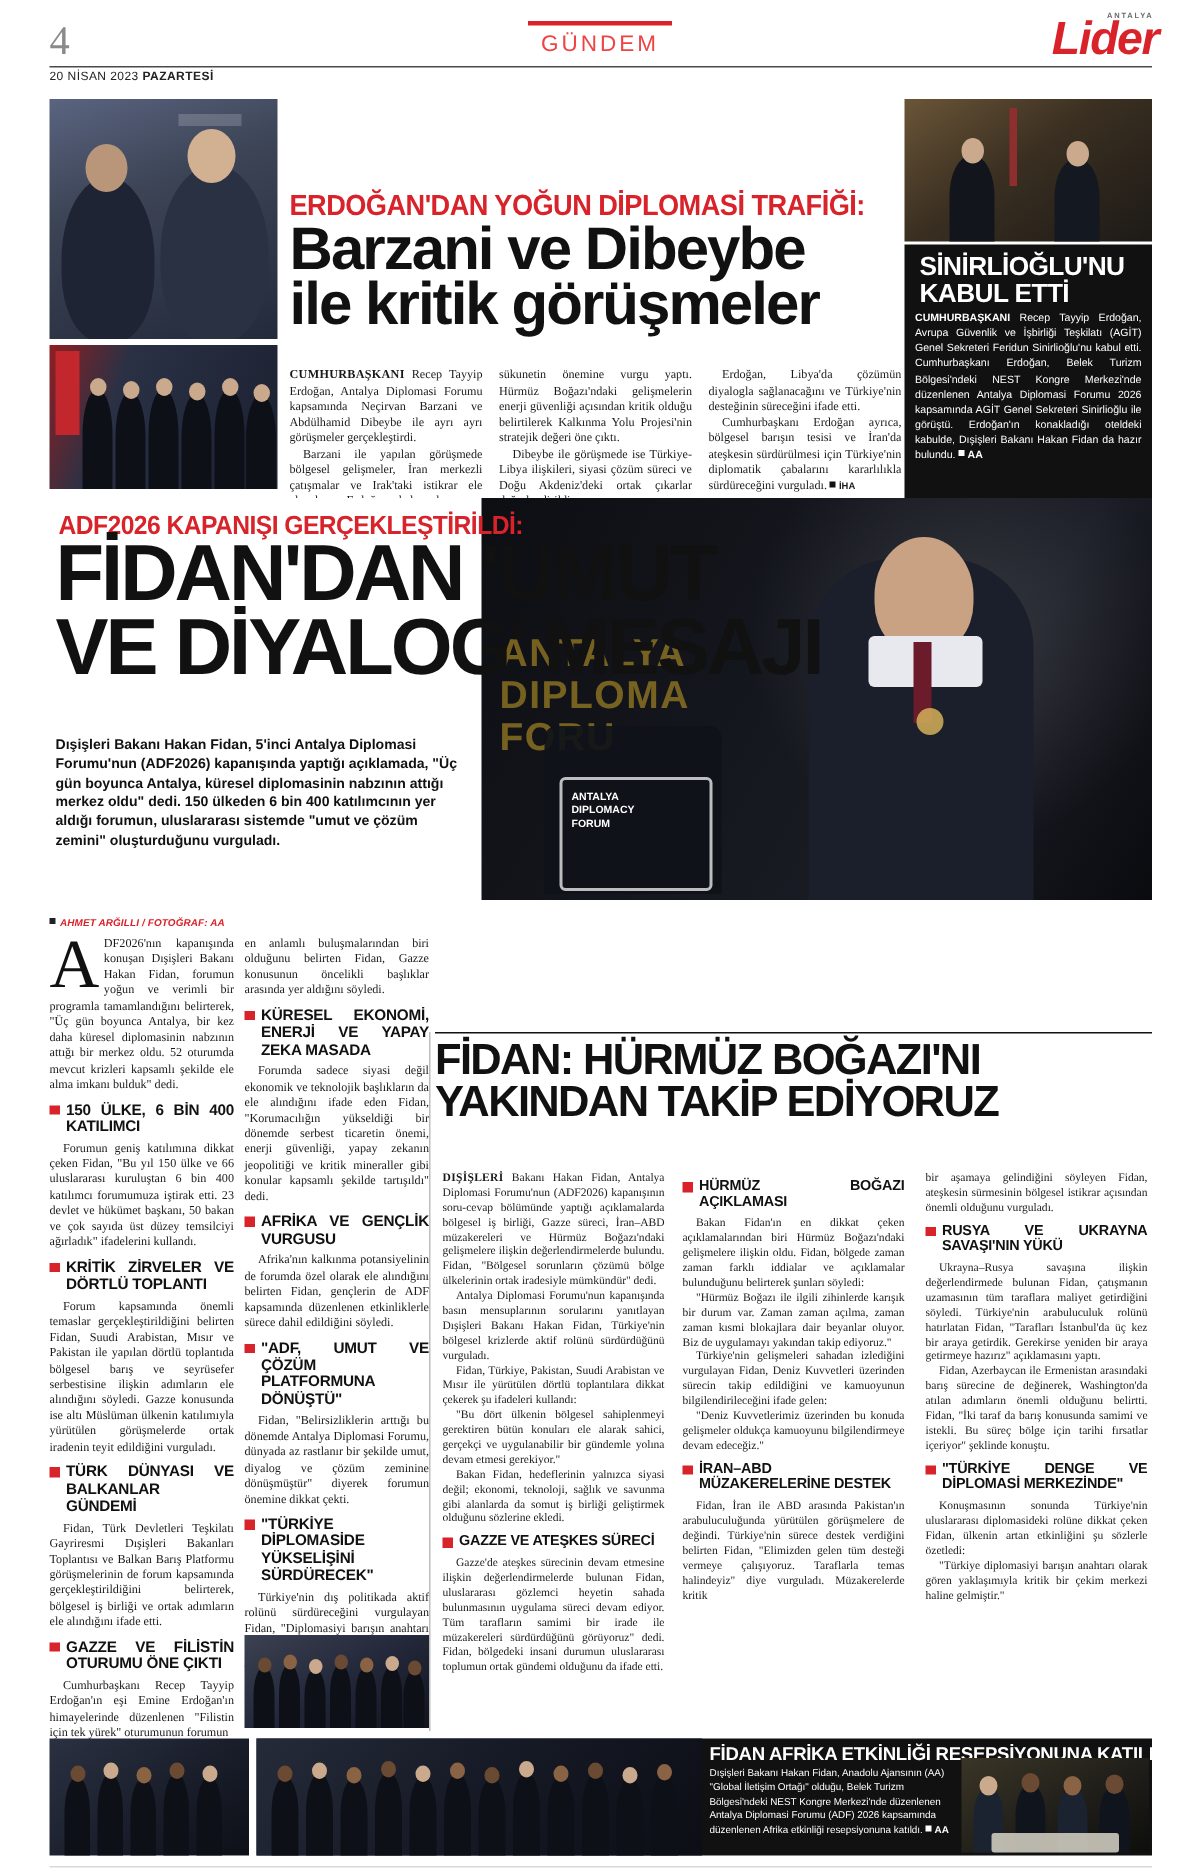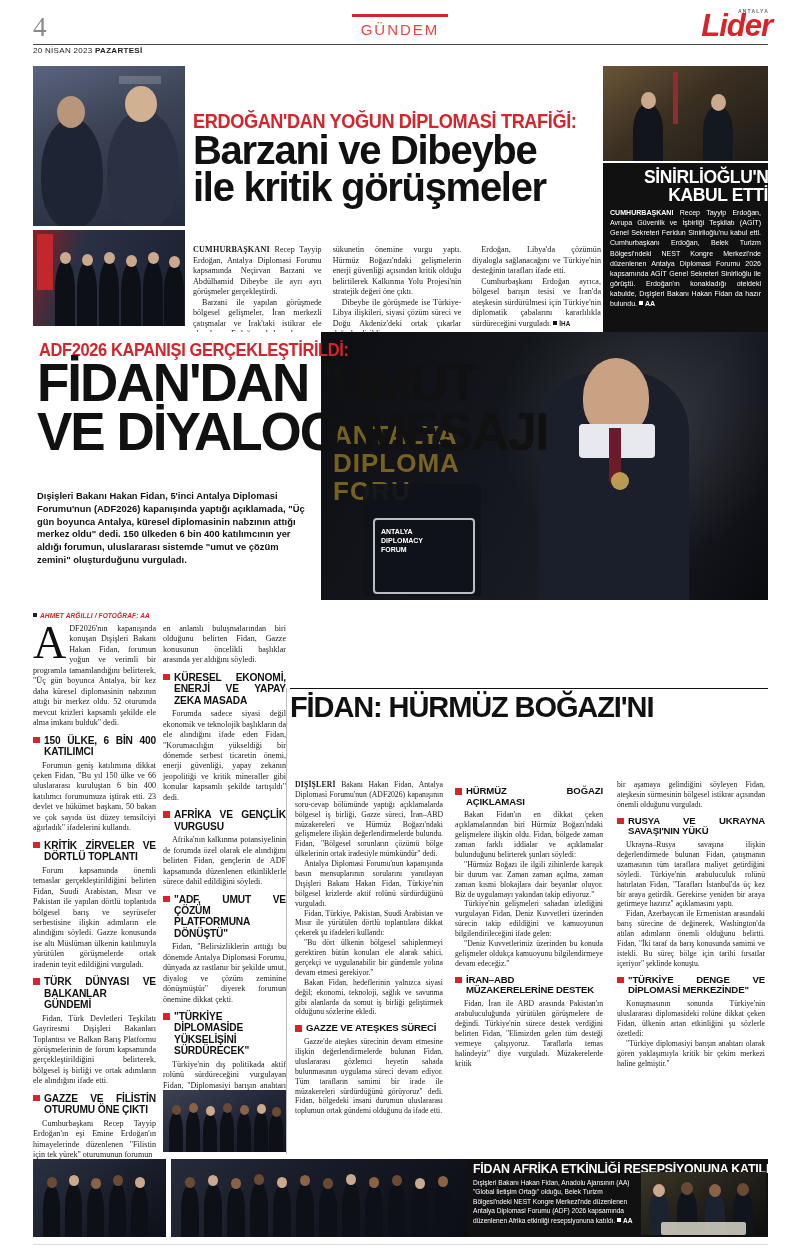--- a/index.html
+++ b/index.html
@@ -43,37 +43,37 @@
   .ph-fig{position:absolute;border-radius:50% 50% 42% 42%;}
   .ph-head{position:absolute;border-radius:50%;}
   .ph-flag{position:absolute;}
 
   .kicker-red{font-family:"Liberation Sans",sans-serif;font-weight:bold;color:#d8232a;
               font-size:19.5px;letter-spacing:-.4px;line-height:1;
               transform:scaleX(.93);transform-origin:left center;white-space:nowrap;}
   .head-main{font-family:"Liberation Sans",sans-serif;font-weight:bold;color:#111;
              font-size:40px;line-height:.94;letter-spacing:-1.3px;}
 
-  .hl-area{position:absolute;left:160px;top:52px;width:405px;}
+  .hl-area{position:absolute;left:160px;top:68px;width:405px;}
 
   .cols3{position:absolute;left:160px;top:185px;width:408px;
          column-count:3;column-gap:11px;
          font-size:8.1px;line-height:1.30;text-align:justify;color:#1a1a1a;}
   .cols3 p{margin:0 0 0 0;text-indent:9px;}
   .cols3 p.first{text-indent:0;}
   .lead-caps{font-weight:bold;letter-spacing:.2px;}
   .agency{font-family:"Liberation Sans",sans-serif;font-size:6.3px;font-weight:bold;}
   .sq{display:inline-block;width:4px;height:4px;background:#111;margin-right:2px;
       vertical-align:1px;}
 
   
   .side-black{position:absolute;left:570px;top:103px;width:165px;height:223px;
               background:#111;color:#fff;padding:0;}
   .side-title{font-family:"Liberation Sans",sans-serif;font-weight:bold;font-size:17.5px;
-              line-height:1.0;text-align:right;padding:6px 0 4px;letter-spacing:-.4px;margin-left:41px;}
+              line-height:1.0;text-align:left;padding:6px 10px 4px;letter-spacing:-.4px;}
   .side-body{font-family:"Liberation Sans",sans-serif;font-size:7.05px;line-height:1.44;
              padding:0 7px 6px;text-align:justify;}
   .side-body b{font-weight:bold;}
   .sq-w{display:inline-block;width:4px;height:4px;background:#fff;margin-right:2px;
         vertical-align:1px;}
 
   
   .adf{position:absolute;left:33px;top:332px;width:735px;height:268px;overflow:hidden;}
   .adf-photo{position:absolute;left:278px;top:0;width:457px;height:268px;
     background:
@@ -216,21 +216,21 @@
     <div class="hl-area">
       <div class="kicker-red">ERDOĞAN'DAN YOĞUN DİPLOMASİ TRAFİĞİ:</div>
       <div class="head-main">Barzani ve Dibeybe</div>
       <div class="head-main">ile kritik görüşmeler</div>
     </div>
 
     <div class="cols3">
       <p class="first"><span class="lead-caps">CUMHURBAŞKANI</span><span> Recep Tayyip Erdoğan, Antalya Diplomasi Forumu kapsamında Neçirvan Barzani ve Abdülhamid Dibeybe ile ayrı ayrı görüşmeler gerçekleştirdi.</span></p>
       <p>Barzani ile yapılan görüşmede bölgesel gelişmeler, İran merkezli çatışmalar ve Irak'taki istikrar ele alınırken, Erdoğan kalıcı barış ve sükunetin önemine vurgu yaptı. Hürmüz Boğazı'ndaki gelişmelerin enerji güvenliği açısından kritik olduğu belirtilerek Kalkınma Yolu Projesi'nin stratejik değeri öne çıktı.</p>
       <p>Dibeybe ile görüşmede ise Türkiye-Libya ilişkileri, siyasi çözüm süreci ve Doğu Akdeniz'deki ortak çıkarlar değerlendirildi.</p>
-      <p>Erdoğan, Libya'da çözümün diyalogla sağlanacağını ve Türkiye'nin desteğinin tarafları ifade etti.</p>
+      <p>Erdoğan, Libya'da çözümün diyalogla sağlanacağını ve Türkiye'nin desteğinin süreceğini ifade etti.</p>
       <p><span>Cumhurbaşkanı Erdoğan ayrıca, bölgesel barışın tesisi ve İran'da ateşkesin sürdürülmesi için Türkiye'nin diplomatik çabalarını kararlılıkla sürdüreceğini vurguladı.</span> <span class="sq"></span><span class="agency">İHA</span></p>
     </div>
 
     <div class="side-black">
       <div class="side-title">
         <div>SİNİRLİOĞLU'NU</div>
         <div>KABUL ETTİ</div>
       </div>
       <div class="side-body"><b>CUMHURBAŞKANI</b><span> Recep Tayyip Erdoğan, Avrupa Güvenlik ve İşbirliği Teşkilatı (AGİT) Genel Sekreteri Feridun Sinirlioğlu'nu kabul etti. Cumhurbaşkanı Erdoğan, Belek Turizm Bölgesi'ndeki NEST Kongre Merkezi'nde düzenlenen Antalya Diplomasi Forumu 2026 kapsamında AGİT Genel Sekreteri Sinirlioğlu ile görüştü. Erdoğan'ın konakladığı oteldeki kabulde, Dışişleri Bakanı Hakan Fidan da hazır bulundu.</span> <span class="sq-w"></span><b>AA</b></div>
     </div>
@@ -301,20 +301,21 @@
     <div class="sil" style="left:91px;top:21px;width:14px;height:41px;"></div>
     <div class="sil-h" style="left:94px;top:14px;width:9px;height:10px;background:#caa98c;"></div>
     <div class="sil" style="left:106px;top:24px;width:14px;height:38px;"></div>
     <div class="sil-h" style="left:109px;top:17px;width:9px;height:10px;background:#6b4a33;"></div>
   </div>
 
   <div class="rule-v1"></div>
   <div class="rule-top"></div>
   <div class="hdr2-wrap">
     <div class="hdr2">FİDAN: HÜRMÜZ BOĞAZI'NI</div>
+    <div class="hdr2">YAKINDAN TAKİP EDİYORUZ</div>
   </div>
 
   <div class="c3 c3a">
     <p class="nf"><span class="lead-caps">DIŞİŞLERİ</span><span> Bakanı Hakan Fidan, Antalya Diplomasi Forumu'nun (ADF2026) kapanışının soru-cevap bölümünde yaptığı açıklamalarda bölgesel iş birliği, Gazze süreci, İran–ABD müzakereleri ve Hürmüz Boğazı'ndaki gelişmelere ilişkin değerlendirmelerde bulundu. Fidan, "Bölgesel sorunların çözümü bölge ülkelerinin ortak iradesiyle mümkündür" dedi.</span></p>
     <p>Antalya Diplomasi Forumu'nun kapanışında basın mensuplarının sorularını yanıtlayan Dışişleri Bakanı Hakan Fidan, Türkiye'nin bölgesel krizlerde aktif rolünü sürdürdüğünü vurguladı.</p>
     <p>Fidan, Türkiye, Pakistan, Suudi Arabistan ve Mısır ile yürütülen dörtlü toplantılara dikkat çekerek şu ifadeleri kullandı:</p>
     <p>"Bu dört ülkenin bölgesel sahiplenmeyi gerektiren bütün konuları ele alarak sahici, gerçekçi ve uygulanabilir bir gündemle yolına devam etmesi gerekiyor."</p>
     <p>Bakan Fidan, hedeflerinin yalnızca siyasi değil; ekonomi, teknoloji, sağlık ve savunma gibi alanlarda da somut iş birliği geliştirmek olduğunu sözlerine ekledi.</p>
     <div class="sub2">GAZZE VE ATEŞKES SÜRECİ</div>
     <p>Gazze'de ateşkes sürecinin devam etmesine ilişkin değerlendirmelerde bulunan Fidan, uluslararası gözlemci heyetin sahada bulunmasının uygulama süreci devam ediyor. Tüm tarafların samimi bir irade ile müzakereleri sürdürdüğünü görüyoruz" dedi. Fidan, bölgedeki insani durumun uluslararası toplumun ortak gündemi olduğunu da ifade etti.</p>

